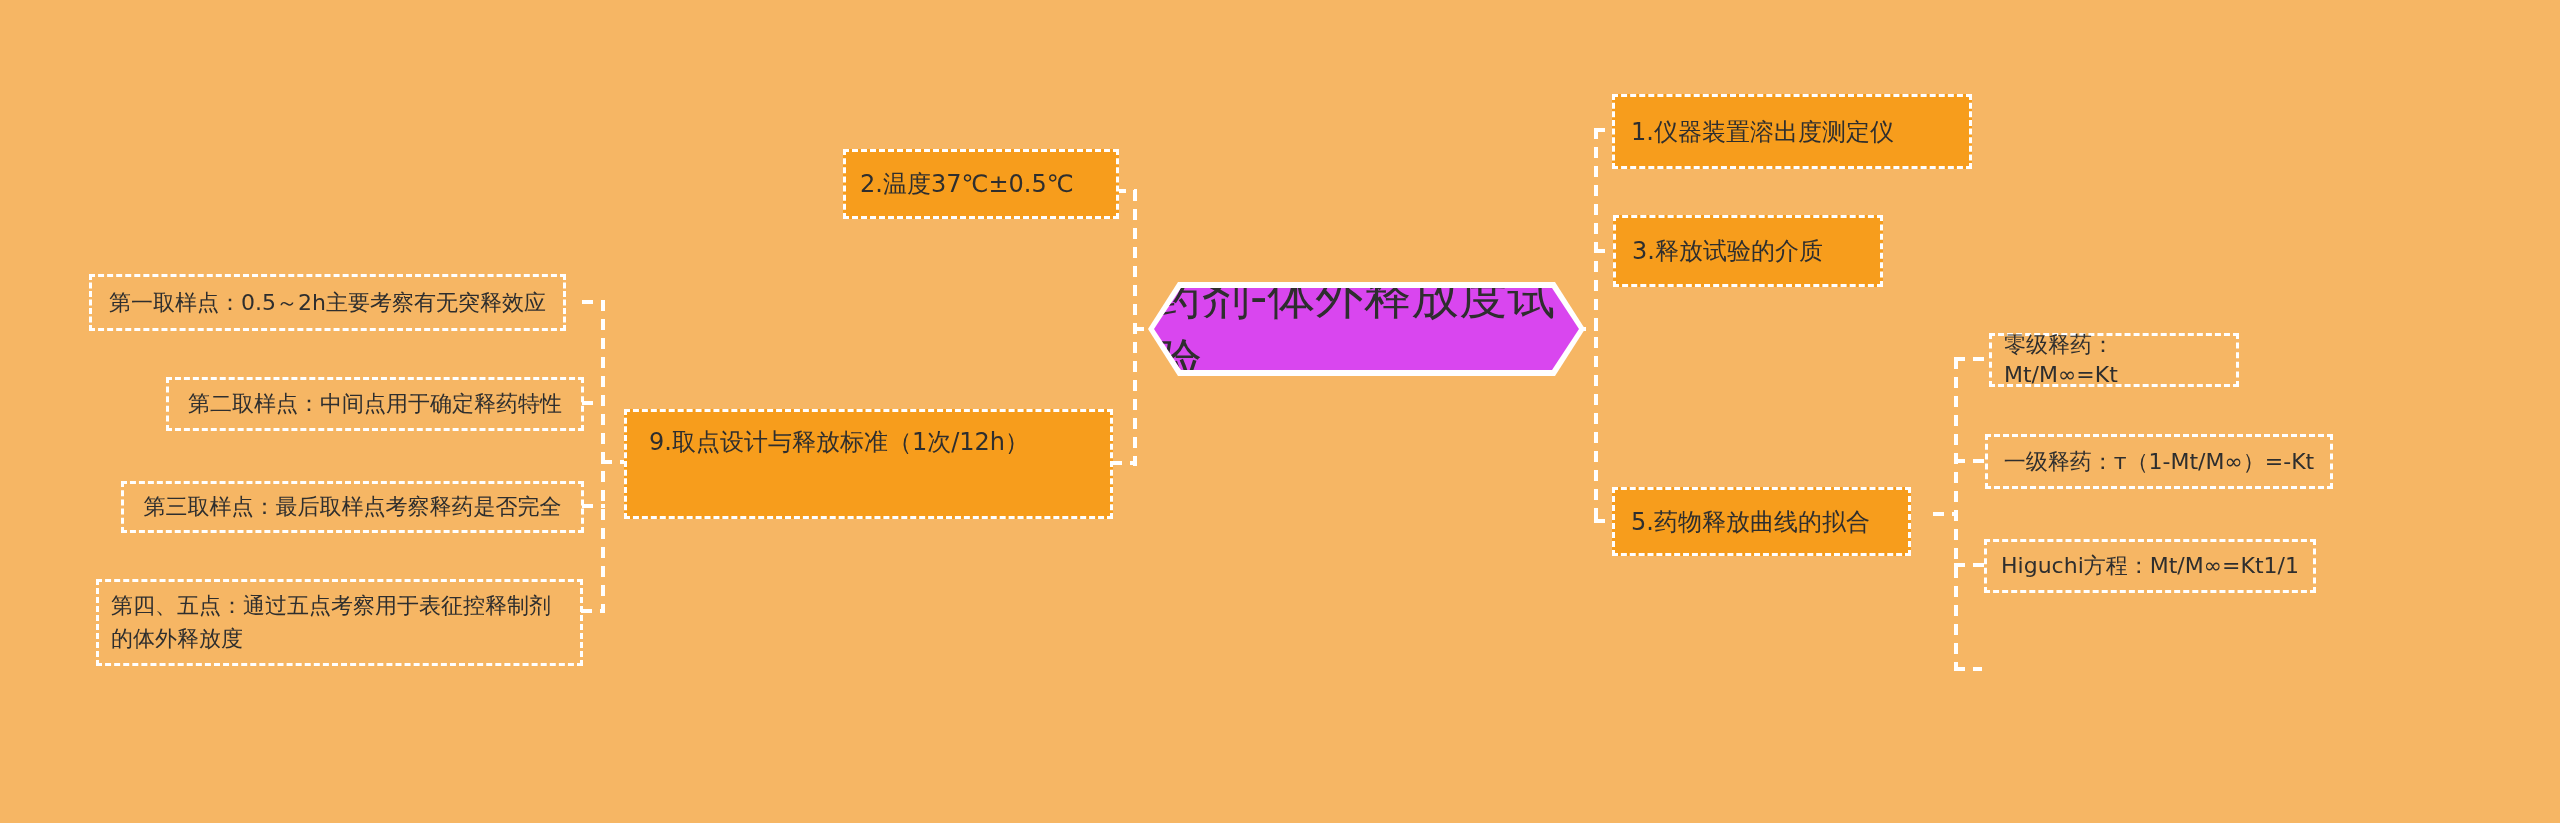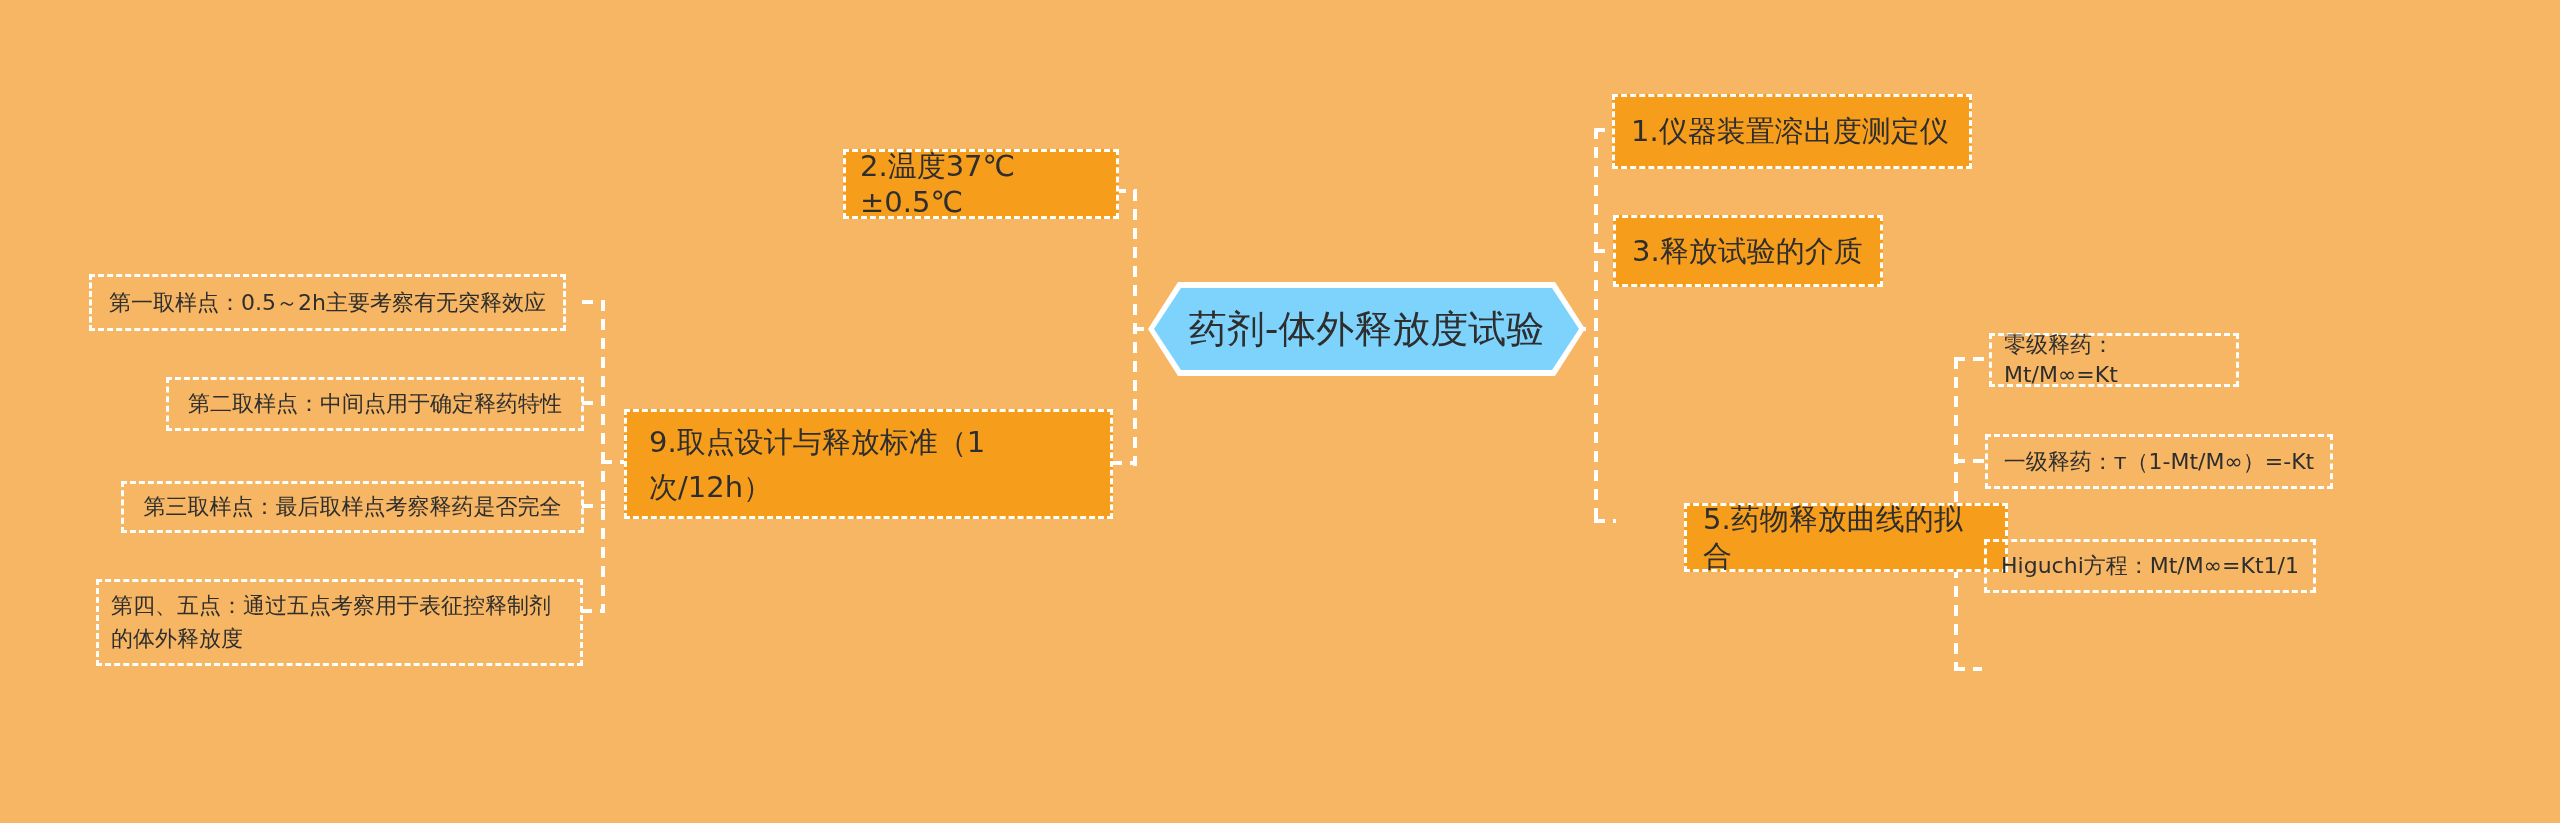--- a/index.html
+++ b/index.html
@@ -10,21 +10,21 @@
     font-family:"DejaVu Sans","Liberation Sans",sans-serif;
     color:#2e2e2e;
     overflow:hidden;
   }
   .node{position:absolute;box-sizing:border-box;}
   
   .branch{
     background:#f79d1c;
     border:3px dashed #ffffff;
     display:flex;align-items:center;
-    font-size:29px;
+    font-size:24px;
     padding:0 16px;
     line-height:1.25;
   }
   .branch.wrap2{align-items:flex-start;padding-top:8px;line-height:45px;padding-left:22px;padding-right:22px;}
   
   .leaf{
     background:transparent;
     border:3px dashed #ffffff;
     display:flex;align-items:center;justify-content:center;
     font-size:22px;
@@ -34,24 +34,24 @@
   }
   .leaf.wrap2{align-items:flex-start;justify-content:flex-start;padding-top:7px;line-height:33px;}
   
   .root-outer{
     position:absolute;
     background:#ffffff;
     clip-path:polygon(0 50%,30px 0,calc(100% - 30px) 0,100% 50%,calc(100% - 30px) 100%,30px 100%);
   }
   .root-inner{
     position:absolute;inset:6px;
-    background:#7dd3fc;
+    background:#d946ef;
     clip-path:polygon(0 50%,27px 0,calc(100% - 27px) 0,100% 50%,calc(100% - 27px) 100%,27px 100%);
     display:flex;align-items:center;justify-content:center;
-    font-size:38px;
+    font-size:48px;
   }
   
   .vdash{
     position:absolute;width:4px;
     background:repeating-linear-gradient(to bottom,#ffffff 0 11px,rgba(255,255,255,0) 11px 19px);
   }
   .hdash{
     position:absolute;height:4px;
     background:repeating-linear-gradient(to right,#ffffff 0 11px,rgba(255,255,255,0) 11px 19px);
   }
@@ -99,21 +99,21 @@
   </div>
 
   <div class="node branch" style="left:1613px;top:215px;width:270px;height:72px;">
     <span>3.释放试验的介质</span>
   </div>
 
   <div class="node branch wrap2" style="left:624px;top:409px;width:489px;height:110px;">
     <span>9.取点设计与释放标准（1次/12h）</span>
   </div>
 
-  <div class="node branch" style="left:1684px;top:487px;width:324px;height:69px;margin-top:16px;">
+  <div class="node branch" style="left:1612px;top:487px;width:299px;height:69px;">
     <span>5.药物释放曲线的拟合</span>
   </div>
 
   <div class="node leaf" style="left:89px;top:274px;width:477px;height:57px;">
     <span>第一取样点：0.5～2h主要考察有无突释效应</span>
   </div>
 
   <div class="node leaf" style="left:166px;top:377px;width:418px;height:54px;">
     <span>第二取样点：中间点用于确定释药特性</span>
   </div>

